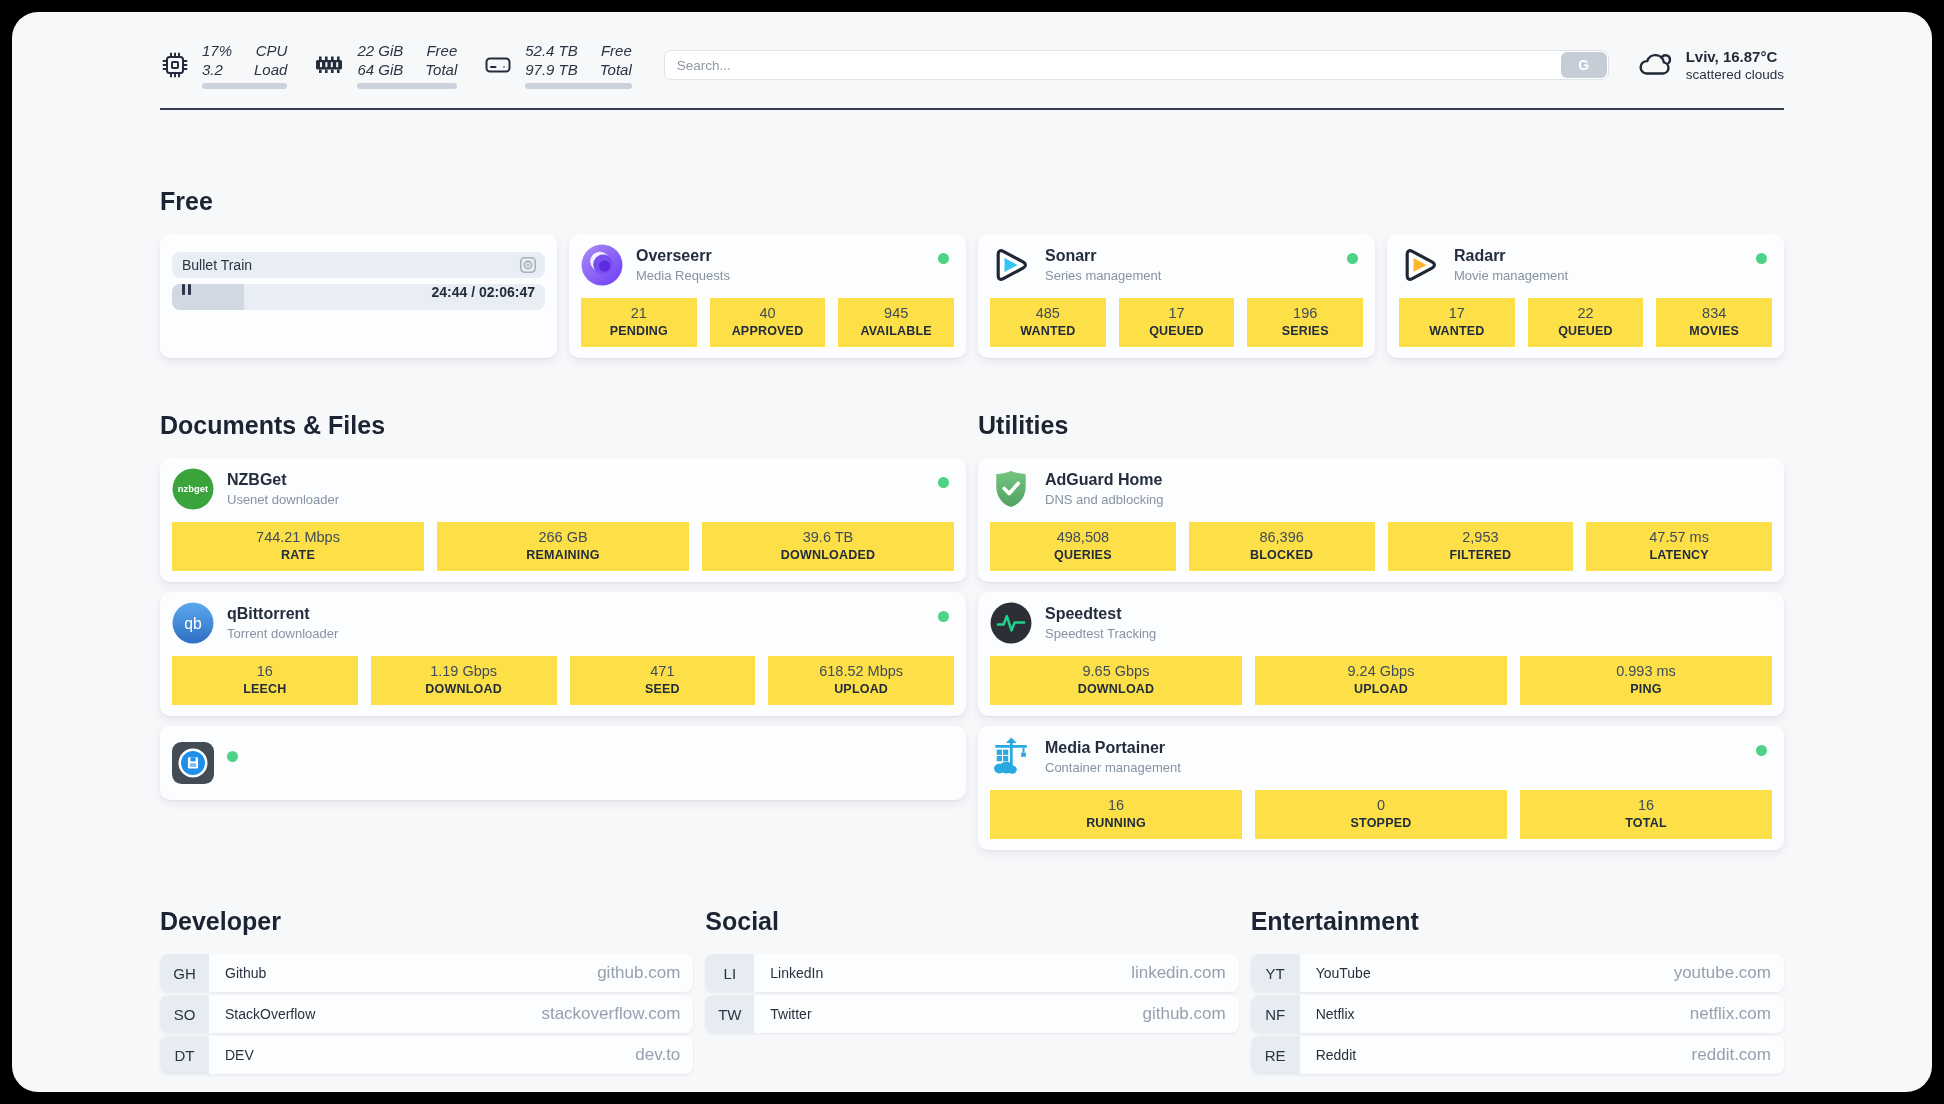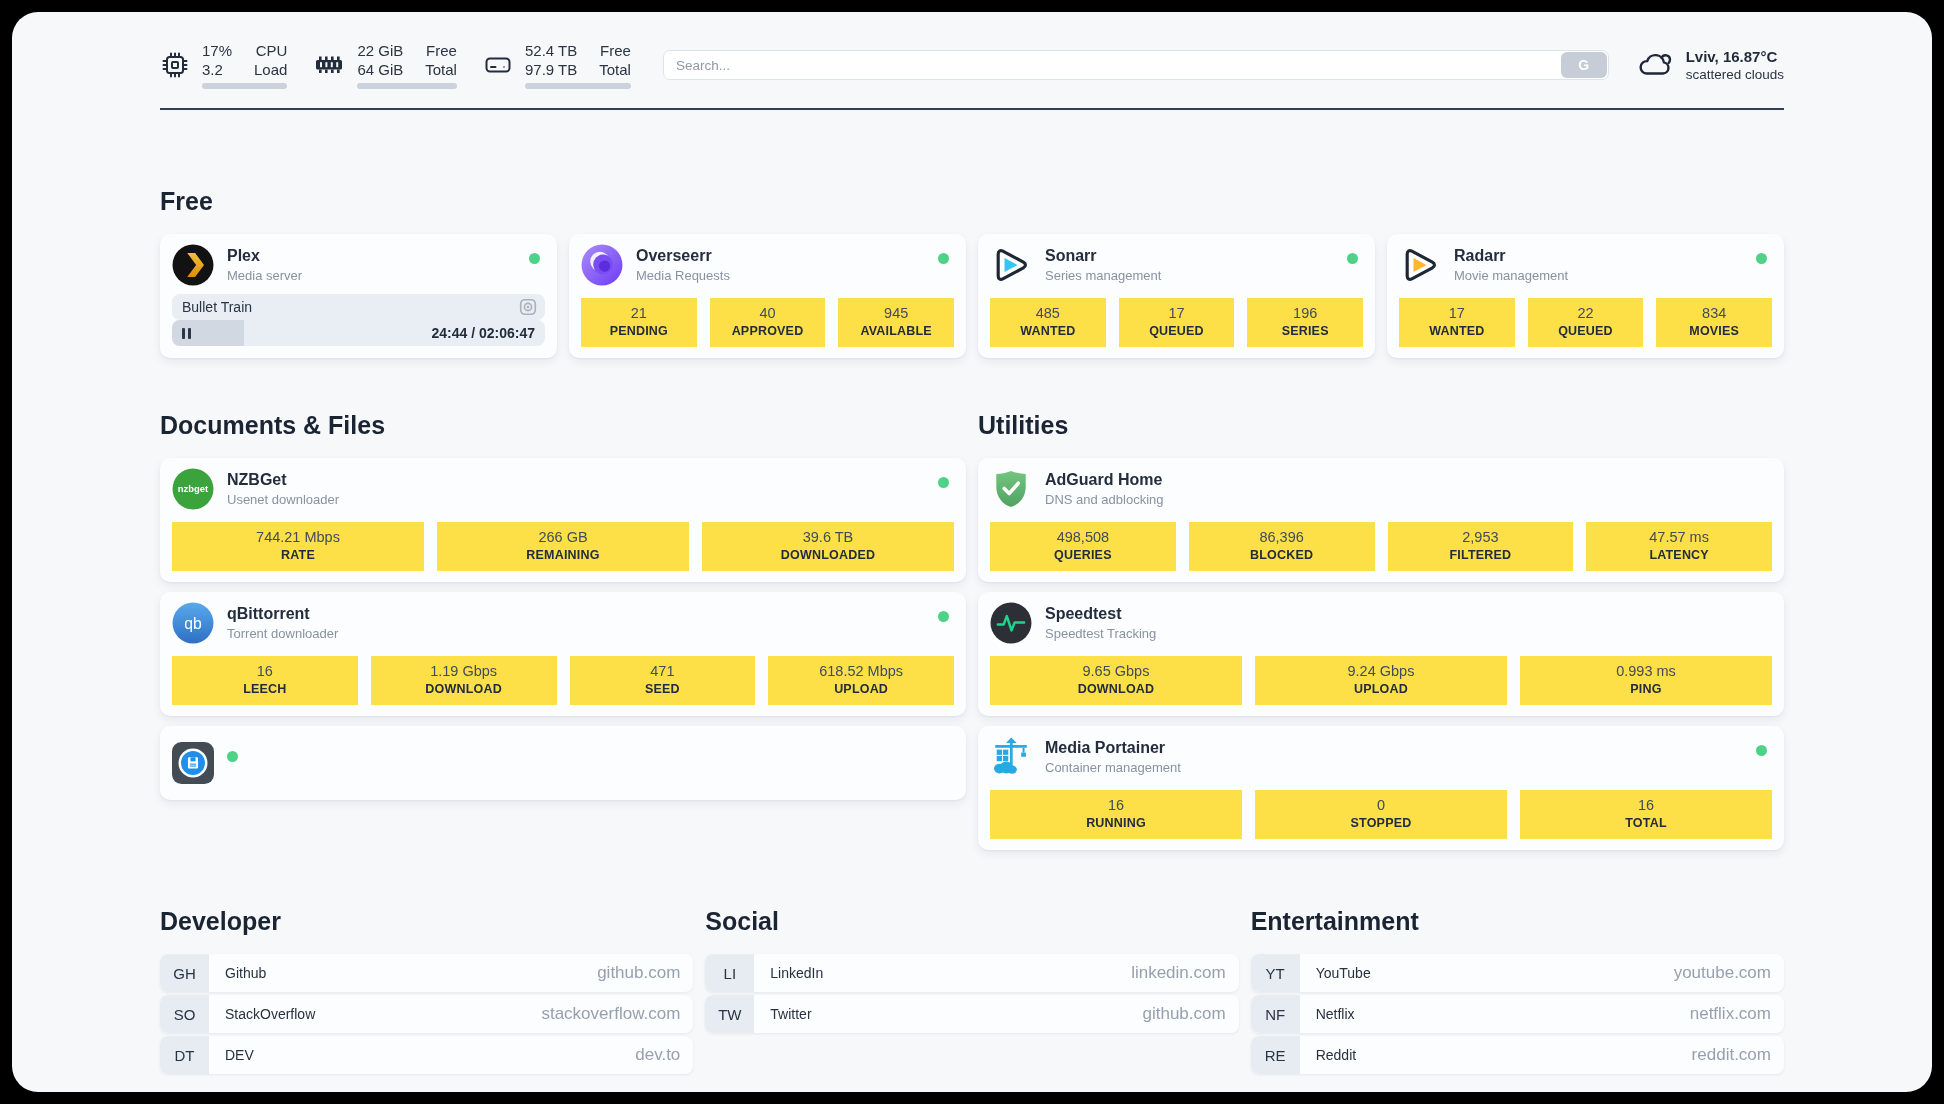--- a/index.html
+++ b/index.html
@@ -4,21 +4,21 @@
 <style>
   * { margin:0; padding:0; box-sizing:border-box; }
   html,body { width:1944px; height:1104px; }
   body { background:#000; font-family:"Liberation Sans","DejaVu Sans",sans-serif; }
   .page { margin:12px; width:1920px; height:1080px; background:#f7f8fa; border-radius:26px; overflow:hidden; }
   .container { padding:22px 148px 0 148px; }
 
   
   .topbar { display:flex; align-items:center; height:62px; }
   .resources { display:flex; gap:26px; align-items:center; }
-  .resource { display:flex; gap:12px; align-items:center; }
+  .resource { display:flex; gap:12px; align-items:center;font-style:italic; }
   .res-icon { flex:none; display:flex; }
   .res-grid { display:grid; grid-template-columns:auto auto; column-gap:22px; font-size:15px; color:#2a3442; line-height:19px; }
   .res-val { text-align:left; }
   .res-lab { text-align:right; }
   .res-bar { grid-column:1/3; height:6px; background:#ccd2db; border-radius:3px; margin-top:4px; overflow:hidden; }
   .res-fill { height:100%; background:#3a4456; border-radius:3px; }
 
   .search { flex:1; margin:0 28px 0 32px; position:relative; }
   .search input { width:100%; height:30px; border:1px solid #dee3ea; border-radius:7px; background:#fff; padding:0 58px 0 12px; font-size:13.5px; color:#2a3442; outline:none; font-family:inherit; }
   .search input::placeholder { color:#8f98a6; }
@@ -47,21 +47,21 @@
   .status-dot { width:11px; height:11px; border-radius:50%; background:#4ed287; align-self:flex-start; margin:9px 5px 0 0; flex:none; }
 
   .stats { display:flex; gap:13px; margin-top:12px; }
   .stat { flex:1; background:#fde047; border-radius:0; padding:6px 6px 7px; text-align:center; }
   .stat-val { font-size:14.5px; color:#414b5c; line-height:19px; }
   .stat-lab { font-size:12.5px; color:#222c3c; font-weight:700; line-height:17px; letter-spacing:.2px; }
 
   
   .media-row { margin-top:8px; background:#e9edf4; border-radius:8px; height:26px; display:flex; align-items:center; padding:0 8px 0 10px; }
   .media-title { flex:1; font-size:14px; font-weight:500; color:#2a3442; }
-  .progress-row { margin-top:0; position:relative; background:#e9edf4; border-radius:8px; height:26px; display:flex; align-items:center; overflow:hidden; }
+  .progress-row { margin-top:6px; position:relative; background:#e9edf4; border-radius:8px; height:26px; display:flex; overflow:hidden; }
   .progress-fill { position:absolute; left:0; top:0; bottom:0; background:#d2d8e2; }
   .pause-btn { position:relative; margin-left:10px; display:flex; gap:3px; background:none; border:none; cursor:pointer; padding:0; }
   .pause-btn span { width:3px; height:11px; background:#2b3648; border-radius:1px; display:block; }
   .time { position:relative; margin-left:auto; margin-right:10px; font-size:14px; font-weight:700; color:#222c3c; }
 
   
   .bookmarks { display:grid; grid-template-columns:repeat(3,1fr); gap:12px; margin-top:56px; }
   .bm-list { display:flex; flex-direction:column; gap:3px; margin-top:18px; }
   .bm-row { height:38px; background:#fcfdfe; border-radius:8px; display:flex; align-items:center; box-shadow:0 1px 3px rgba(25,35,55,.08); overflow:hidden; cursor:pointer; }
   .bm-abbr { width:49px; height:100%; background:#e7ebf2; display:flex; align-items:center; justify-content:center; font-size:15px; color:#2a3442; border-radius:8px 0 0 8px; flex:none; }
@@ -178,33 +178,20 @@
         </div>
       </div>
     </div>
 
     <div class="divider"></div>
 
     <div class="section-title mt-media">Free</div>
     <div class="cards-4">
 
       <div class="card">
-        <div class="card-head">
-          <span class="icon-42">
-            <svg width="42" height="42" viewBox="0 0 40 40">
-              <circle cx="20" cy="20" r="19.5" fill="#121212"></circle>
-              <path d="M14.5 8.5 L22 8.5 L30.5 20 L22 31.5 L14.5 31.5 L23 20 Z" fill="url(#plexg)"></path>
-            </svg>
-          </span>
-          <div class="card-titles">
-            <div class="card-name">Plex</div>
-            <div class="card-desc">Media server</div>
-          </div>
-          <span class="status-dot"></span>
-        </div>
         <div class="media-row">
           <span class="media-title">Bullet Train</span>
           <span style="display:flex">
             <svg width="18" height="18" viewBox="0 0 18 18" fill="none" stroke="#a9b1bd" stroke-width="1.6">
               <rect x="1.7" y="1.7" width="14.6" height="14.6" rx="4.2"></rect>
               <circle cx="9" cy="9" r="3.6"></circle>
                 <circle cx="9" cy="9" r="1.3" fill="#a9b1bd" stroke="none"></circle>
             </svg>
           </span>
         </div>

